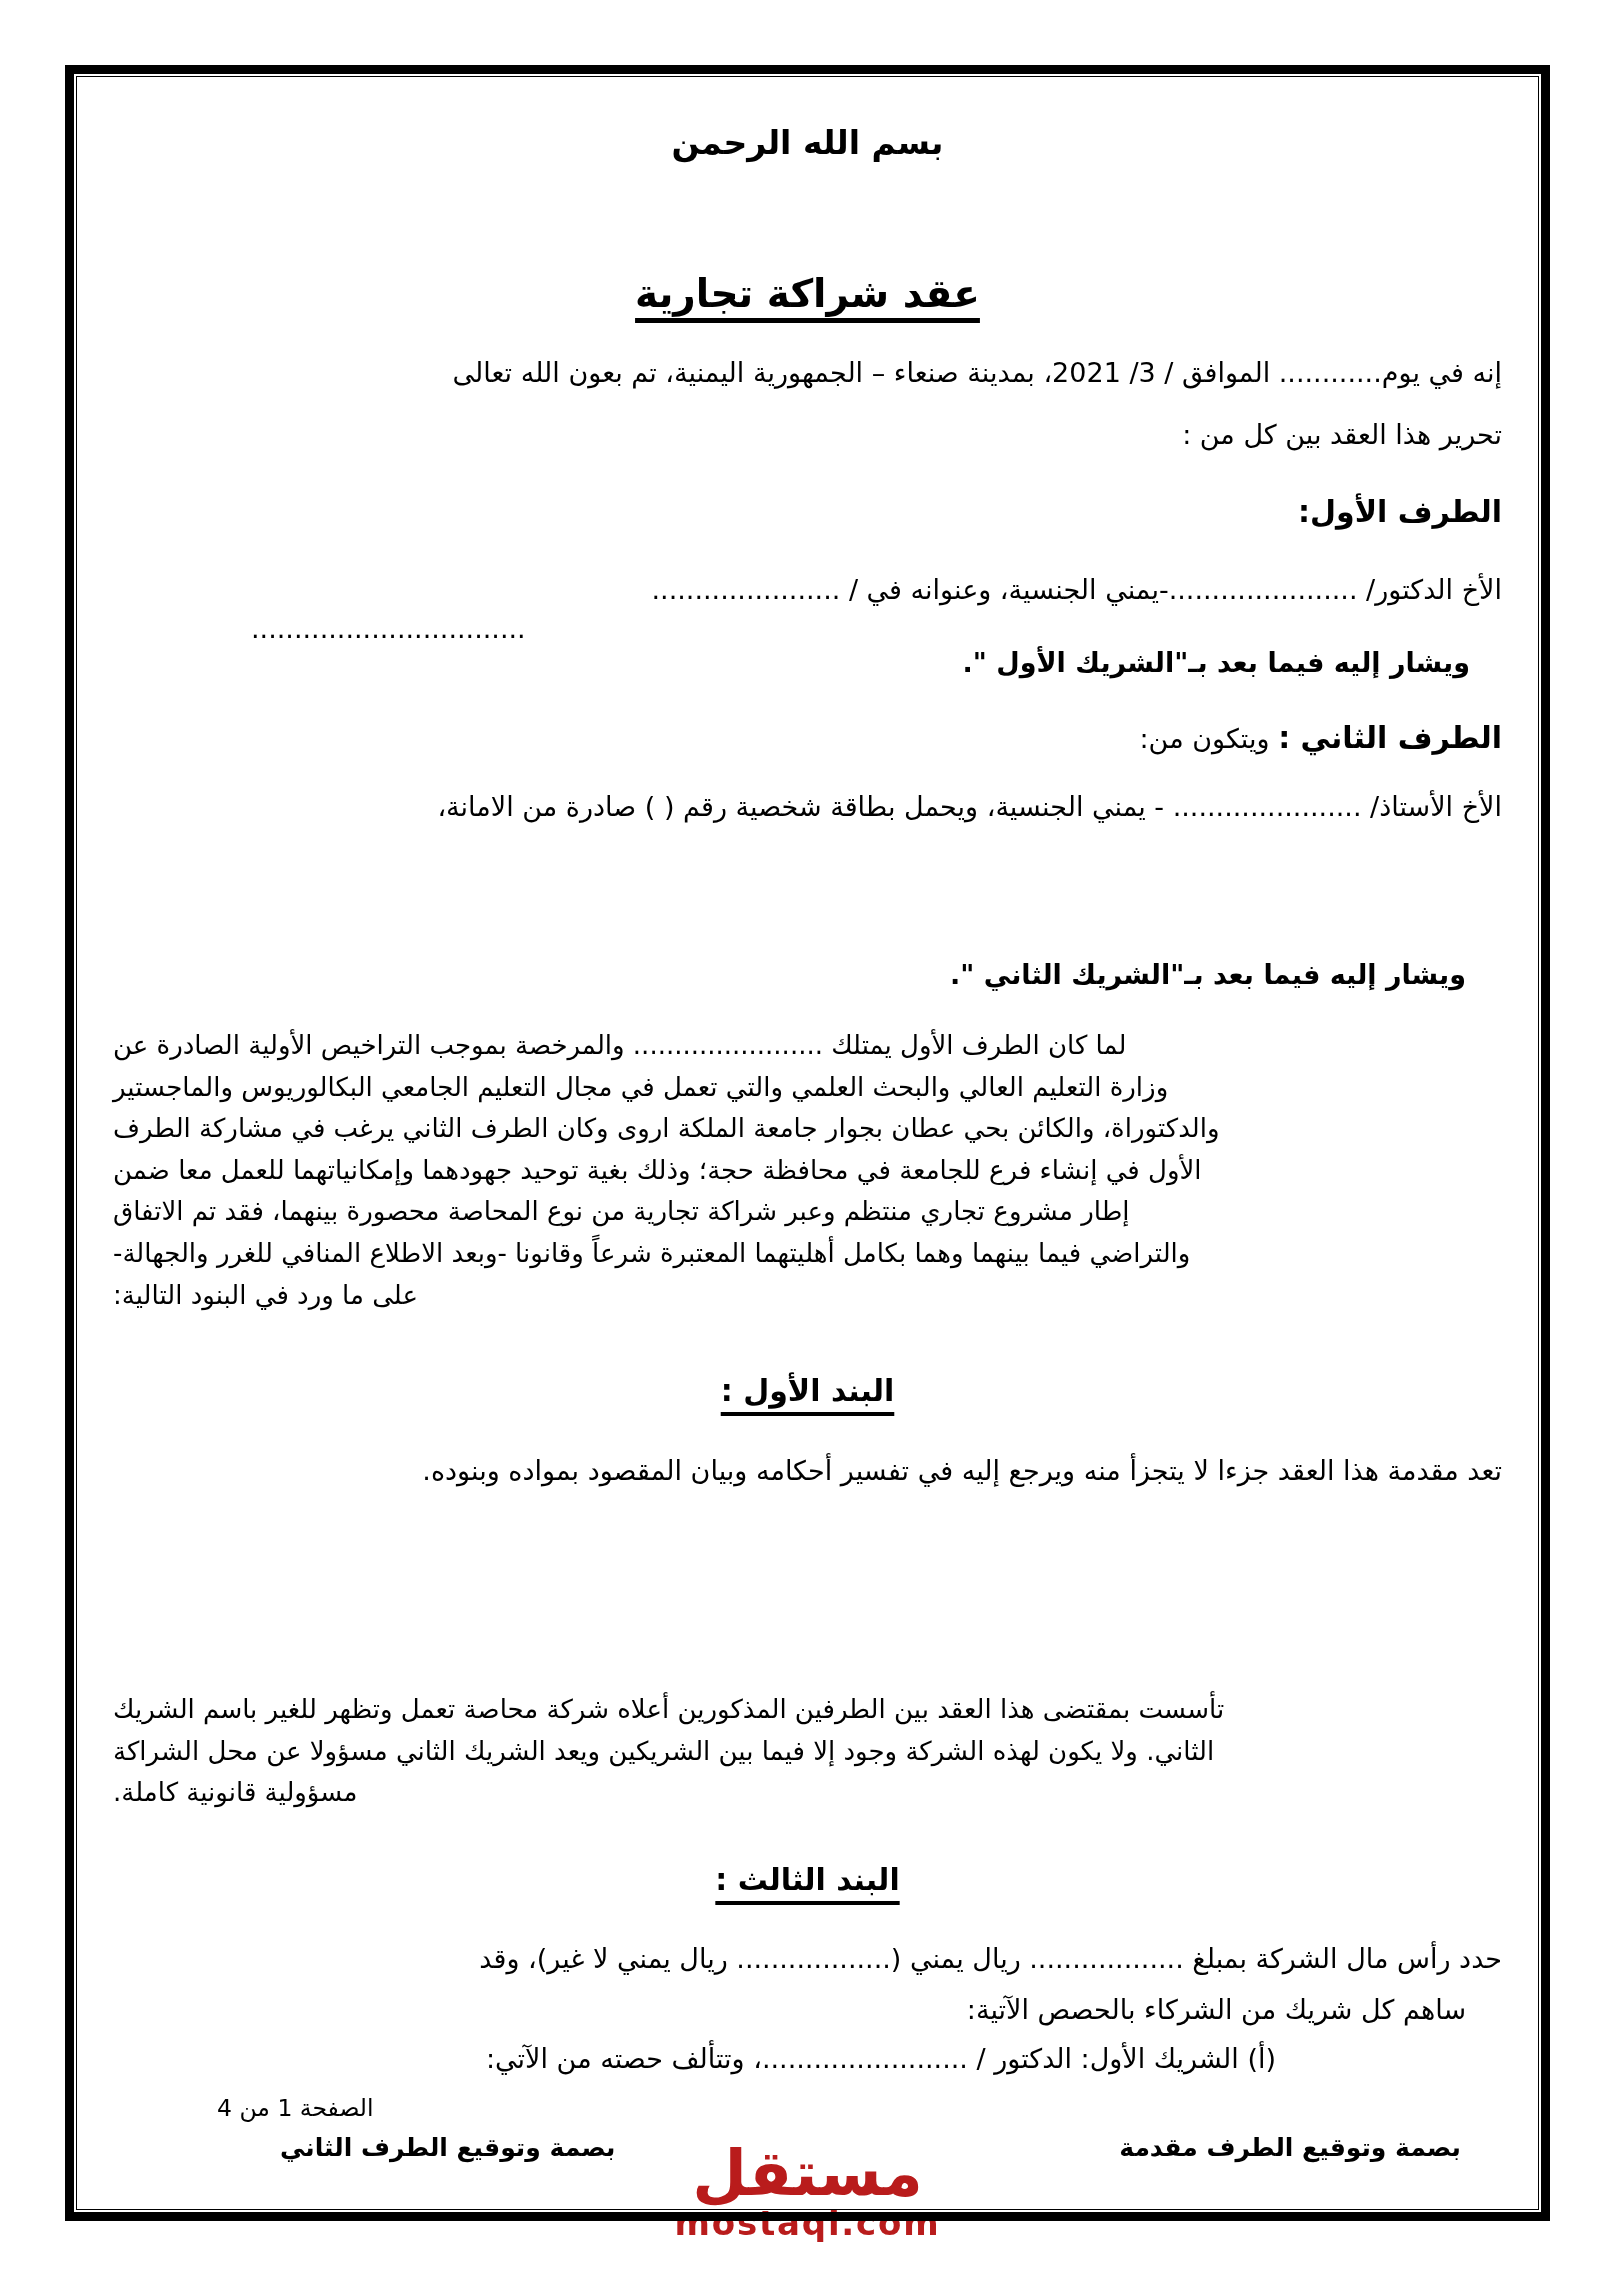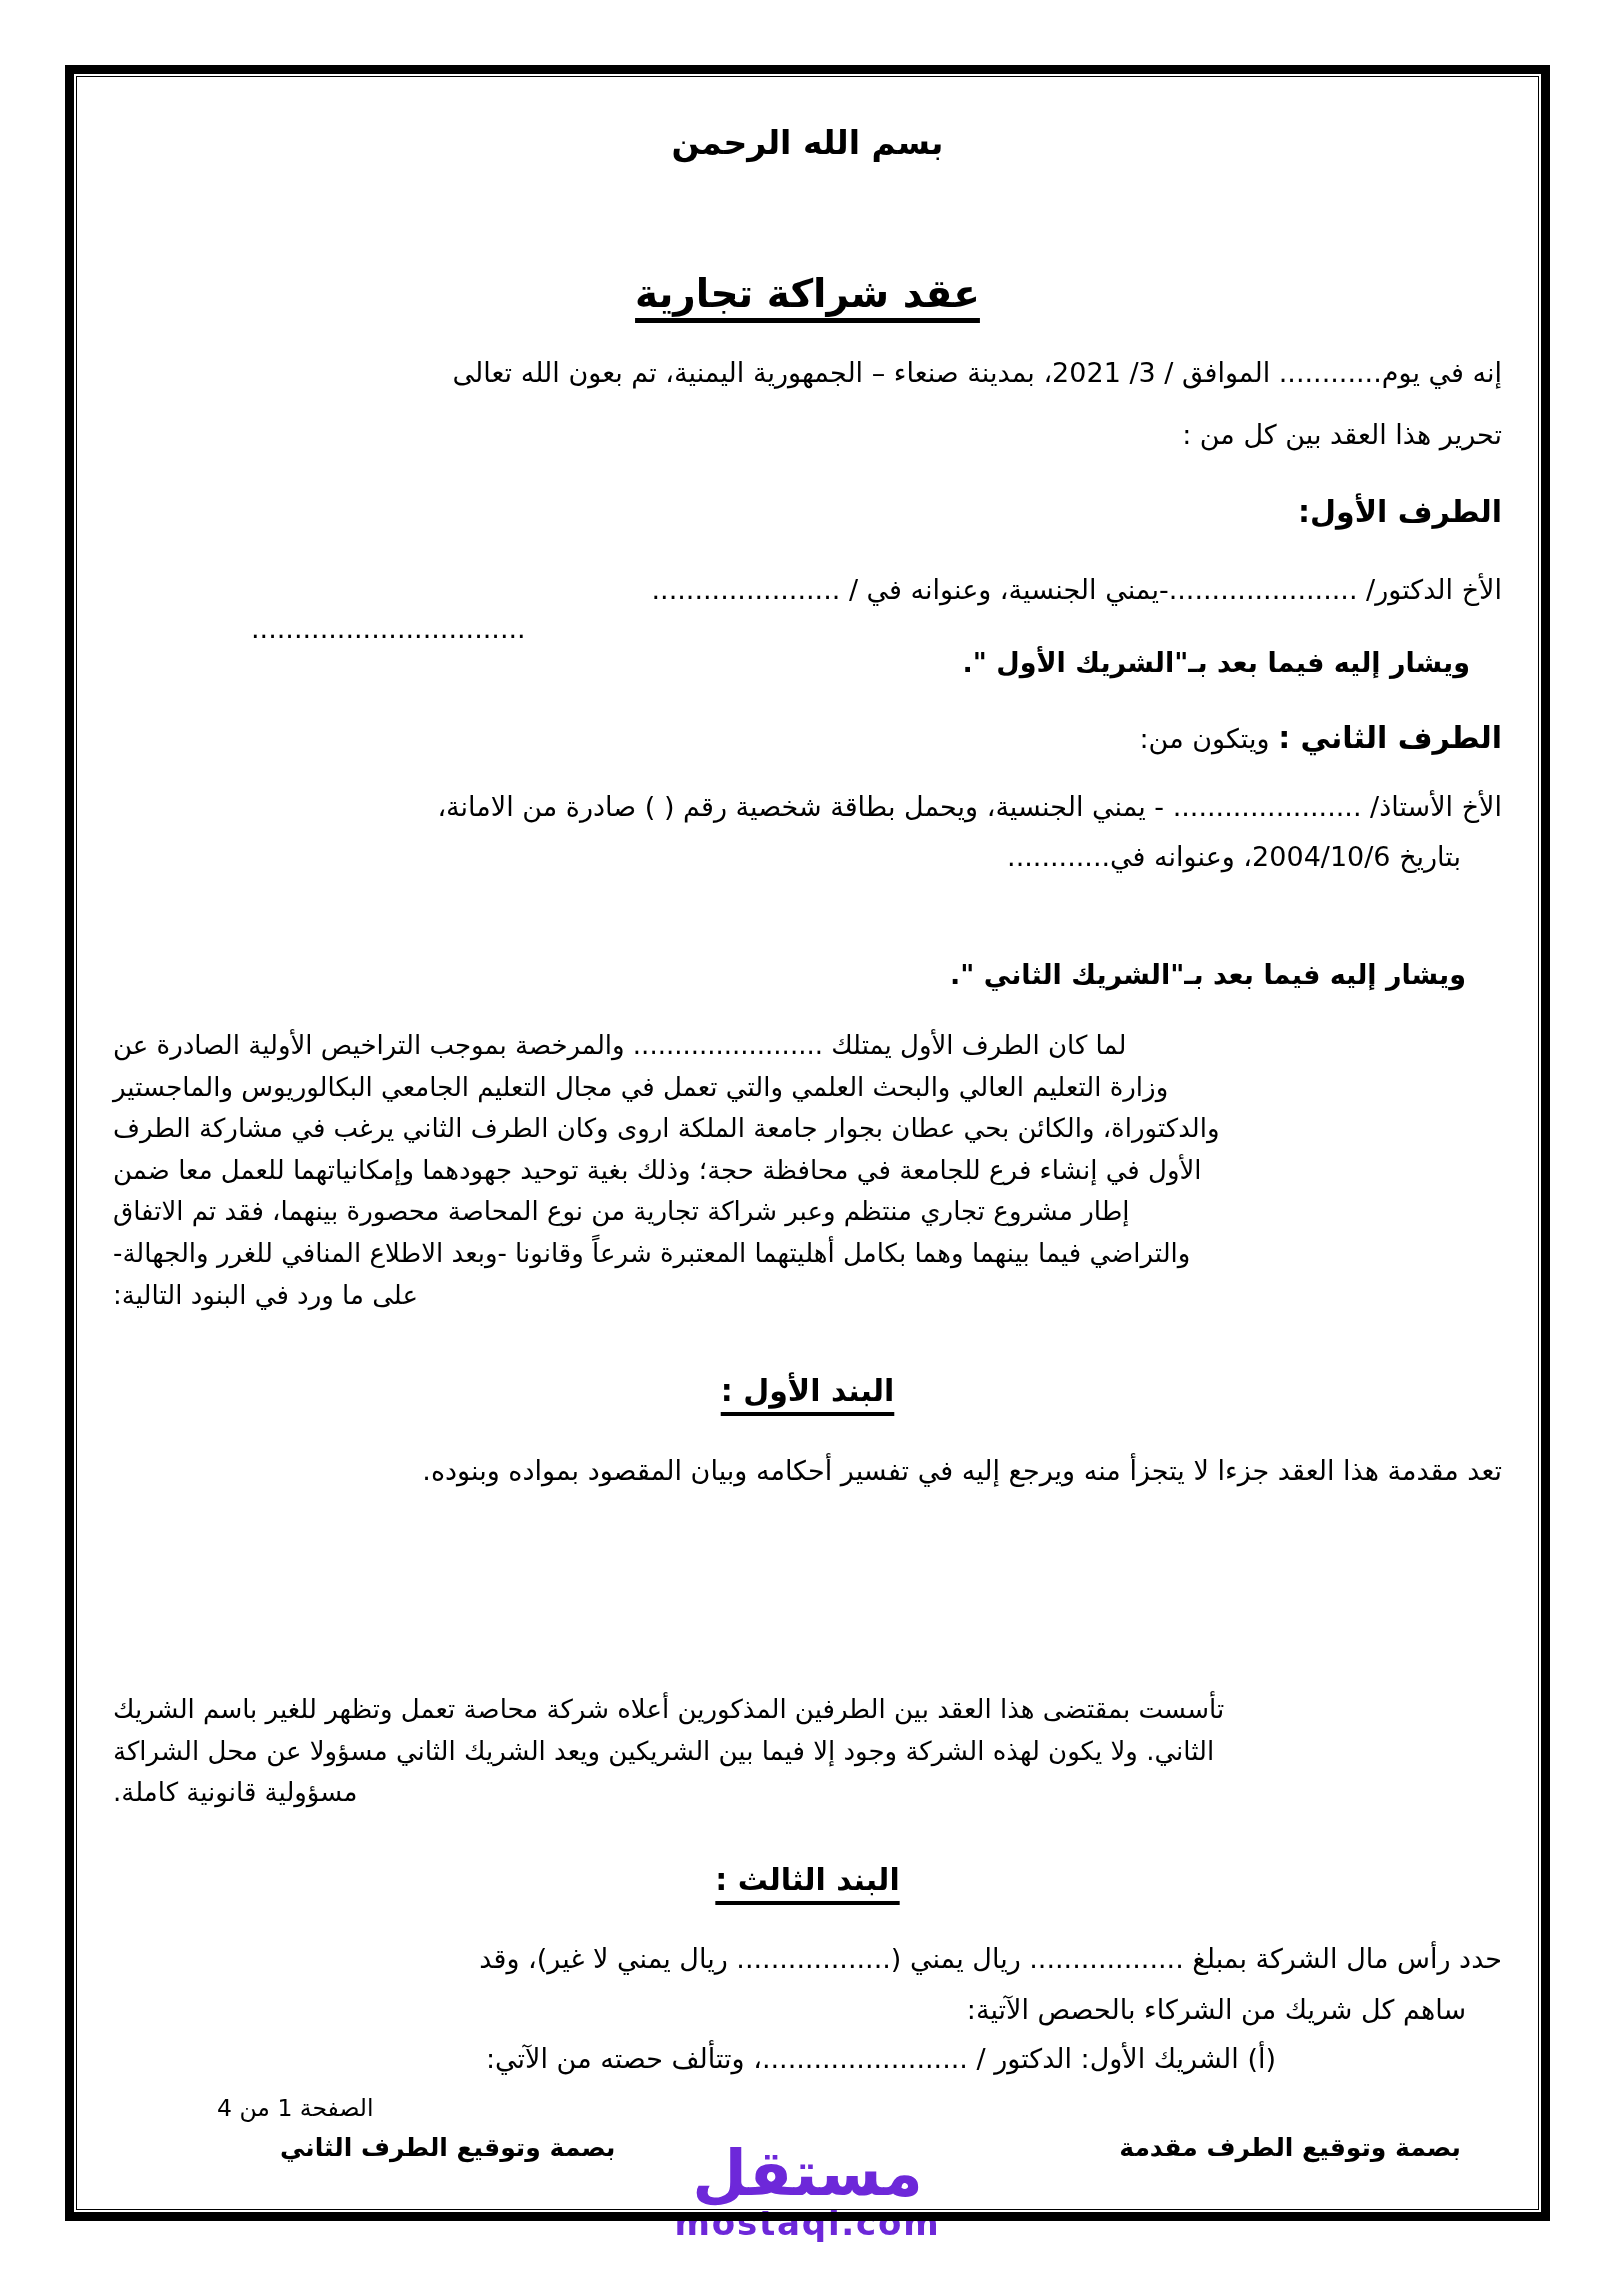--- a/index.html
+++ b/index.html
@@ -34,21 +34,21 @@
     font-size:30px;font-weight:bold;text-align:left;
     text-decoration:underline;text-decoration-thickness:3.6px;text-underline-offset:11px;
   }
   .dots-ltr{direction:ltr;text-align:left;font-size:27px;}
   .footer-page{position:absolute;left:217px;top:2094px;font-size:23.5px;direction:rtl;}
   .sig{position:absolute;top:2133px;font-size:25px;font-weight:bold;direction:rtl;}
   .sig-first{right:154px;}
   .sig-second{left:280px;}
   .watermark{
     position:absolute;left:0;right:0;top:2142px;z-index:1;
-    text-align:center;color:#6d28d9;direction:rtl;
+    text-align:center;color:#b91c1c;direction:rtl;
   }
   .watermark .wm-ar{font-size:63px;font-weight:bold;line-height:63px;letter-spacing:1.8px;}
   .watermark .wm-en{font-size:34px;font-weight:bold;line-height:36px;direction:ltr;letter-spacing:1.8px;}
 </style>
 </head>
 <body>
 
 <div class="page">
 
   <div class="watermark">
@@ -74,21 +74,20 @@
     <div class="blk body-line bold" style="top:487px;font-size:30px;">الطرف الأول:</div>
 
     <div class="blk body-line" style="top:565px;">الأخ الدكتور/ ......................-يمني الجنسية، وعنوانه في / ......................</div>
     <div class="dots-ltr" style="position:absolute;left:251px;top:613px;">................................</div>
 
     <div class="blk body-line bold" style="top:638px;right:145px;">ويشار إليه فيما  بعد بـ"الشريك الأول ".</div>
 
     <div class="blk body-line" style="top:713px;"><span class="bold" style="font-size:30px;">الطرف الثاني :</span><span>  ويتكون من:</span></div>
 
     <div class="blk body-line" style="top:782px;">الأخ الأستاذ/ ...................... - يمني الجنسية، ويحمل بطاقة شخصية رقم (  ) صادرة من الامانة،</div>
-    <div class="blk body-line" style="top:832px;right:154px;">بتاريخ 2004/10/6، وعنوانه في............</div>
 
     <div class="blk body-line bold" style="top:950px;right:149px;">ويشار إليه فيما بعد بـ"الشريك الثاني ".</div>
 
     <div class="blk pre-line" style="top:1024px;">لما كان الطرف الأول يمتلك ....................... والمرخصة بموجب التراخيص الأولية الصادرة عن</div>
     <div class="blk pre-line" style="top:1066px;">وزارة التعليم العالي والبحث العلمي والتي تعمل في مجال التعليم الجامعي البكالوريوس والماجستير</div>
     <div class="blk pre-line" style="top:1107px;">والدكتوراة، والكائن بحي عطان بجوار جامعة الملكة اروى وكان الطرف الثاني يرغب في مشاركة الطرف</div>
     <div class="blk pre-line" style="top:1149px;">الأول في إنشاء فرع للجامعة في محافظة حجة؛ وذلك بغية توحيد جهودهما وإمكانياتهما للعمل معا ضمن</div>
     <div class="blk pre-line" style="top:1190px;">إطار مشروع تجاري منتظم وعبر شراكة تجارية من نوع المحاصة محصورة بينهما، فقد تم الاتفاق</div>
     <div class="blk pre-line" style="top:1232px;">والتراضي فيما بينهما وهما بكامل أهليتهما المعتبرة شرعاً وقانونا -وبعد الاطلاع المنافي للغرر والجهالة-</div>
     <div class="blk pre-line" style="top:1274px;">على ما ورد في البنود التالية:</div>

